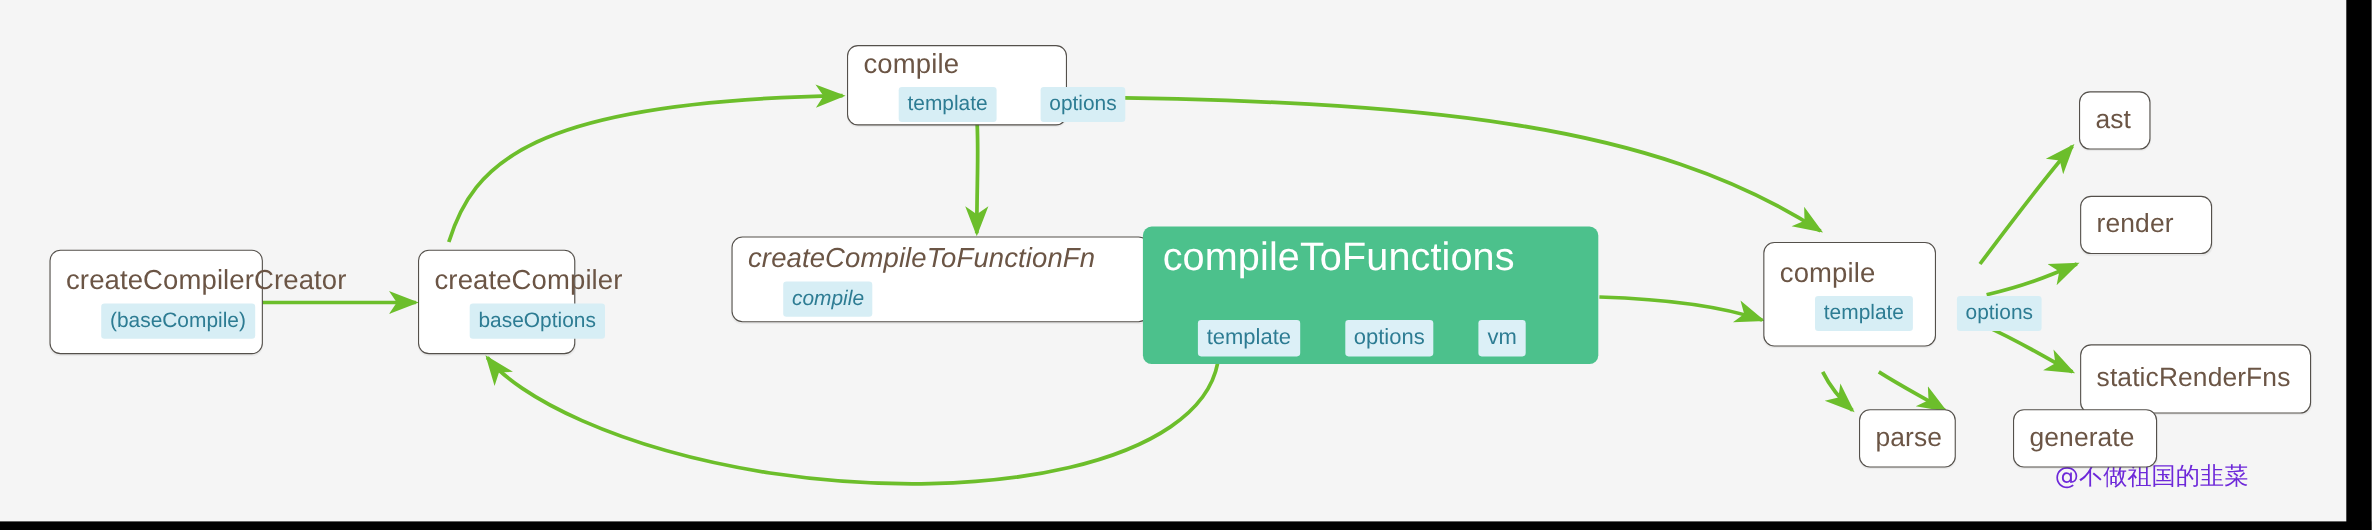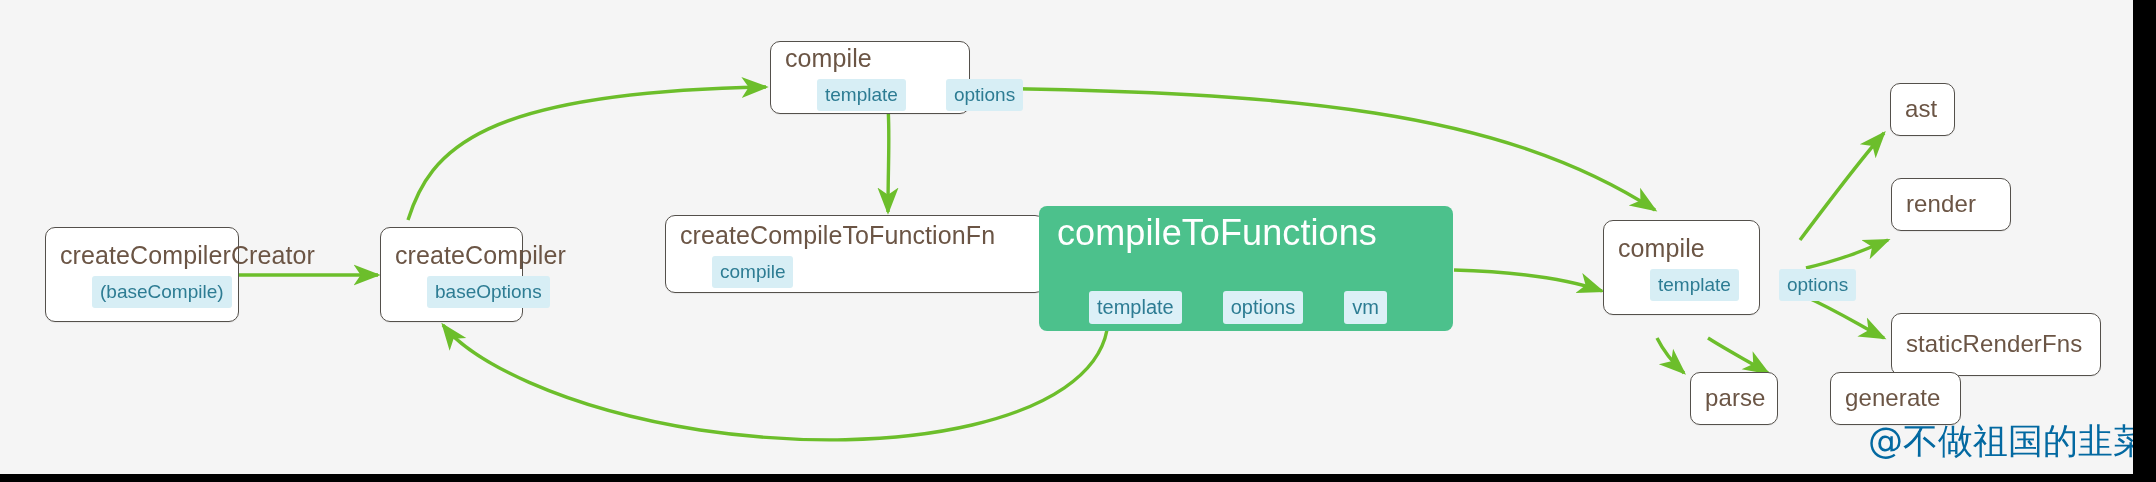--- a/index.html
+++ b/index.html
@@ -78,22 +78,22 @@
     padding: 9px 18px 0 18px;
     gap: 9px;
   }
   .node.highlight .tag {
     background: #dcf0f7;
     color: #2d7c93;
     font-size: 20px;
   }
   .watermark {
     position: absolute;
-    color: #0369a1;
-    font-size: 35px;
+    color: #6d28d9;
+    font-size: 22px;
     white-space: nowrap;
     z-index: 1;
     font-family: "DejaVu Sans", sans-serif;
   }
   .right-strip {
     position: absolute;
     top: 0;
     width: 23px;
     height: 482px;
     background: #000000;
@@ -150,21 +150,21 @@
   </div>
 
   <div class="node" style="left:770px; top:41px; width:200px; height:73px;">
     <div class="title">compile</div>
     <div class="tags">
       <span class="tag">template</span>
       <span class="tag">options</span>
     </div>
   </div>
 
-  <div class="node" style="left:665px; top:215px; width:380px; height:78px;">
+  <div class="node" style="left:665px; top:215px; width:380px; height:78px;font-style:italic;">
     <div class="title">createCompileToFunctionFn</div>
     <div class="tags">
       <span class="tag">compile</span>
     </div>
   </div>
 
   <div class="node highlight" style="left:1039px; top:206px; width:414px; height:125px;">
     <div class="title">compileToFunctions</div>
     <div class="tags">
       <span class="tag">template</span>

